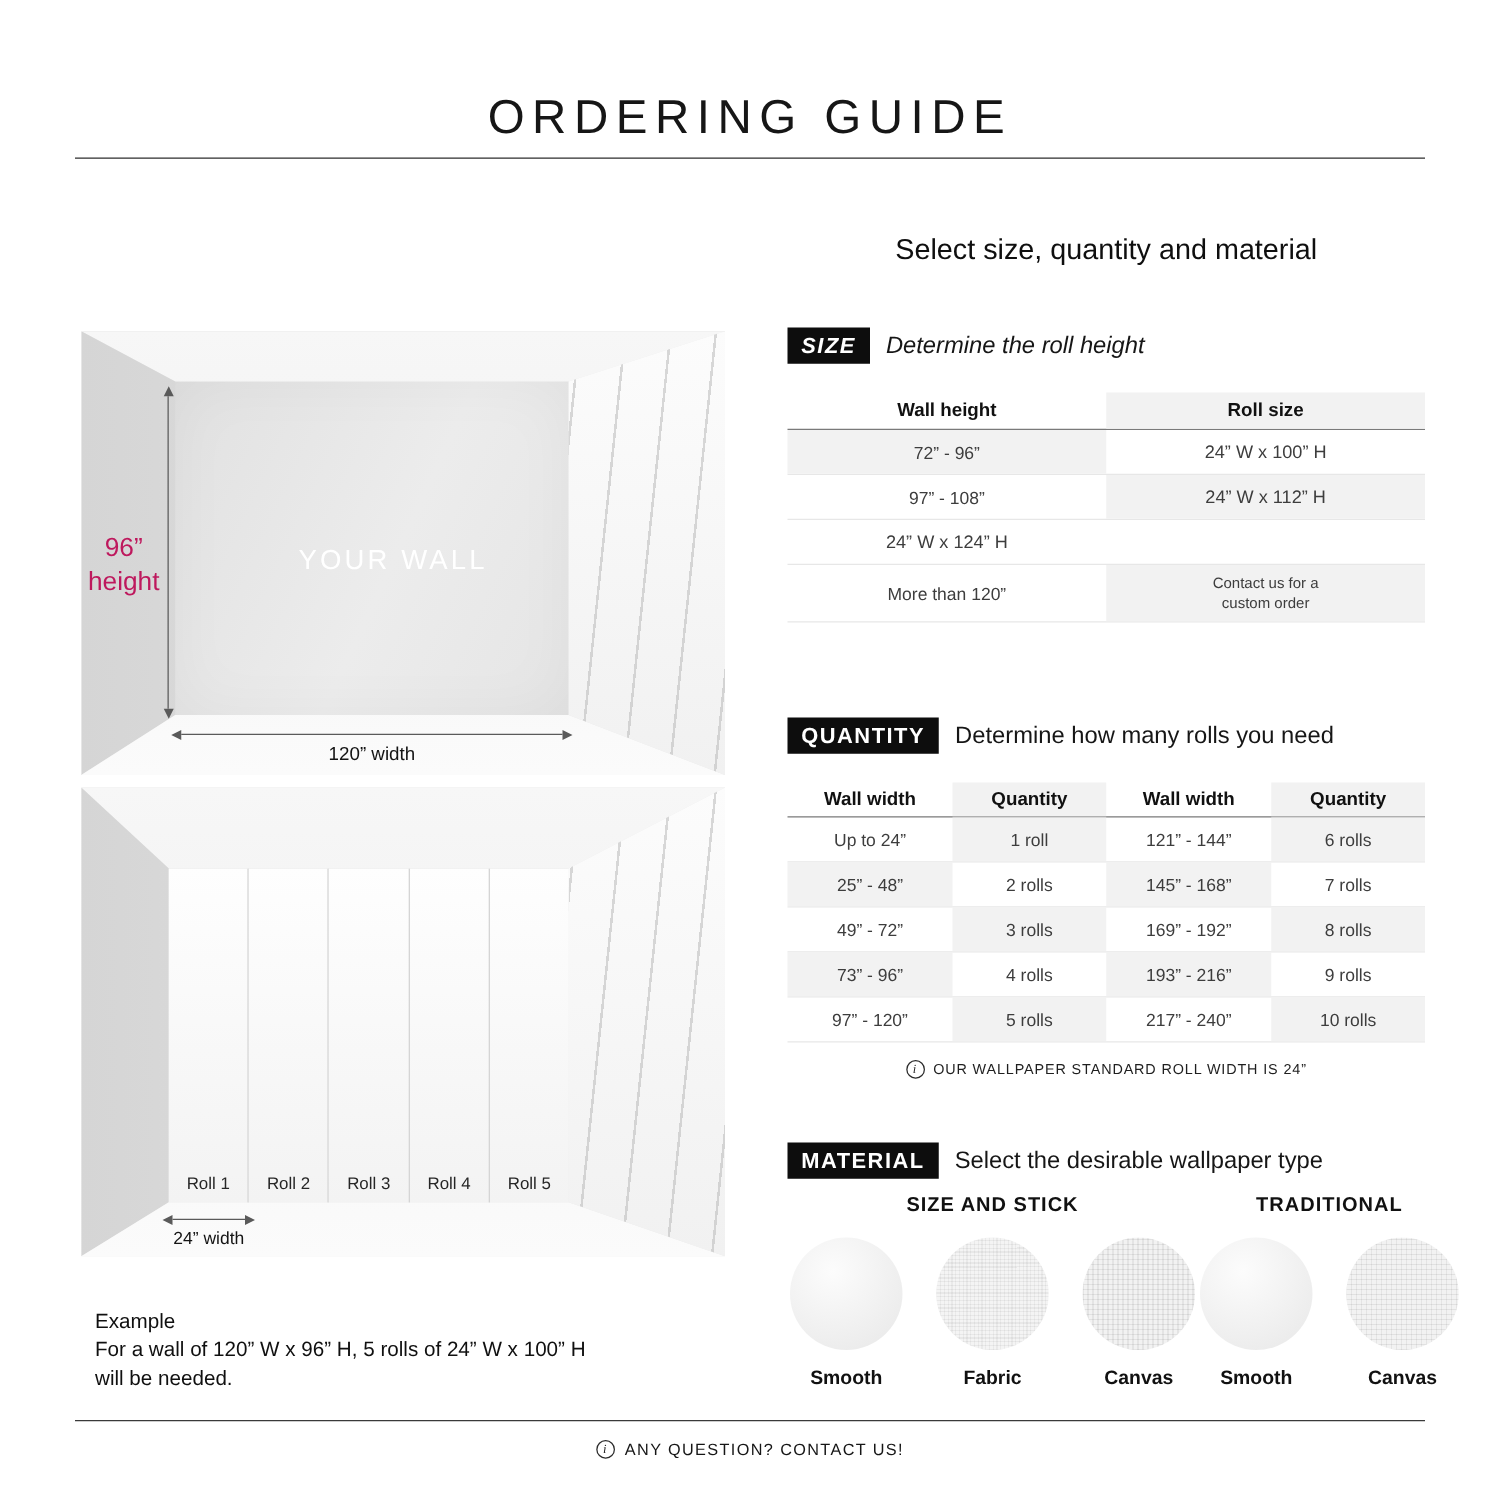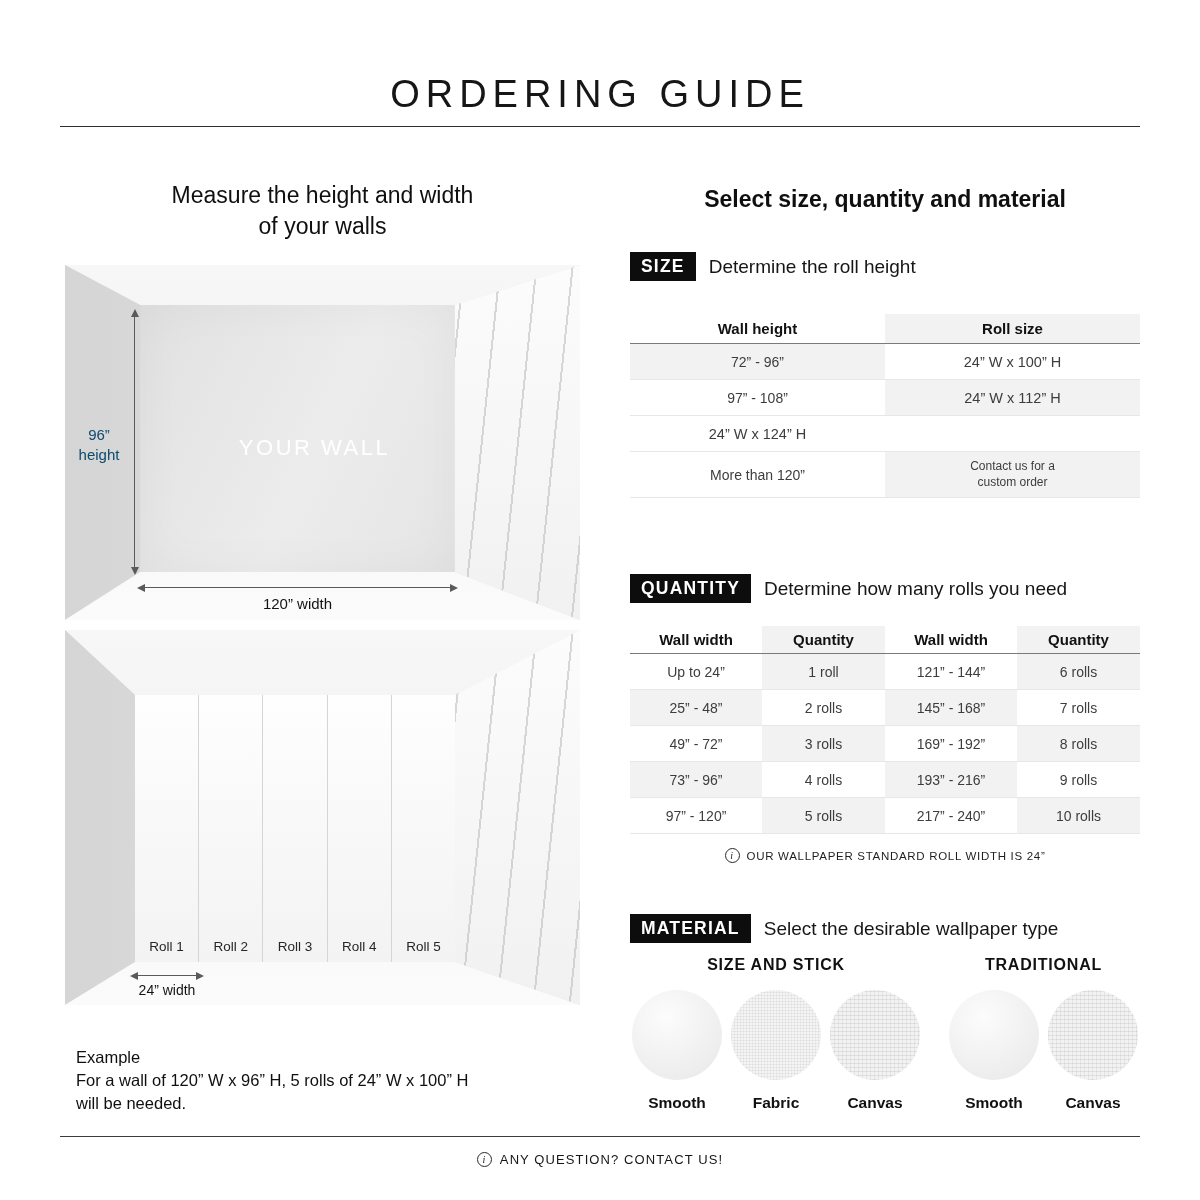--- a/index.html
+++ b/index.html
@@ -8,21 +8,21 @@
   .canvas { position:relative; width:1200px; height:1200px; background:#fff; overflow:hidden; }
 
   .page-title { position:absolute; top:46px; left:0; width:100%; text-align:center;
     font-size:38px; letter-spacing:6px; font-weight:500; color:#161616;margin-top:27px; }
   .rule-top { position:absolute; top:126px; left:60px; width:1080px; border-top:1.5px solid #2e2e2e; }
   .rule-bottom { position:absolute; top:1136px; left:60px; width:1080px; border-top:1px solid #3a3a3a; }
 
   .measure-heading { position:absolute; top:180px; left:65px; width:515px; text-align:center;
     font-size:23px; font-weight:500; line-height:1.35; white-space:pre-line; color:#0f0f0f; }
   .select-heading { position:absolute; top:186px; left:630px; width:510px; text-align:center;
-    font-size:23px; font-weight:700; color:#0f0f0f; }
+    font-size:23px; font-weight:400; color:#0f0f0f; }
 
   
   .room { position:absolute; left:65px; width:515px; background:#e9e9e9; overflow:hidden; }
   .room1 { top:265px; height:355px; }
   .room2 { top:630px; height:375px; }
   .surface { position:absolute; inset:0; }
   .room1 .ceiling { background:linear-gradient(180deg,#f7f7f7,#ececec);
     clip-path:polygon(0 0,100% 0,75.7% 11.3%,14.6% 11.3%); }
   .room1 .left-wall { background:linear-gradient(90deg,#d5d5d5,#e6e6e6);
     clip-path:polygon(0 0,14.6% 11.3%,14.6% 86.5%,0 100%); }
@@ -58,34 +58,34 @@
     border-left:4px solid transparent; border-right:4px solid transparent; border-top:8px solid #5a5a5a; }
   .dim-h::before { content:""; position:absolute; left:-8px; top:-3.5px;
     border-top:4px solid transparent; border-bottom:4px solid transparent; border-right:8px solid #5a5a5a; }
   .dim-h::after { content:""; position:absolute; right:-8px; top:-3.5px;
     border-top:4px solid transparent; border-bottom:4px solid transparent; border-left:8px solid #5a5a5a; }
   .room1 .dim-height { left:69px; top:52px; height:250px; }
   .room1 .dim-width { left:80px; top:322px; width:305px; }
   .room2 .dim-width-small { left:73px; top:345px; width:58px; }
 
   .height-label { position:absolute; left:2px; top:160px; width:64px; text-align:center;
-    font-size:15px; line-height:1.3; color:#0c4a6e; }
+    font-size:21px; line-height:1.3; color:#be185d; }
   .your-wall { position:absolute; left:92px; top:170px; width:315px; text-align:center;
     color:#fff; font-size:22px; font-weight:400; letter-spacing:2.5px; }
   .width-label { position:absolute; left:75px; top:330px; width:315px; text-align:center;
     font-size:15px; color:#141414; }
   .roll-width-label { position:absolute; left:42px; top:352px; width:120px; text-align:center;
     font-size:14px; color:#141414; }
 
   .example { position:absolute; left:76px; top:1046px; font-size:16.5px; line-height:1.38; color:#101010; }
   .example-text { white-space:pre-line; }
 
   
   .section-row { position:absolute; left:630px; display:flex; align-items:center; gap:13px; }
-  .row-size { top:252px; } .row-qty { top:574px; } .row-mat { top:914px;justify-content:flex-end; }
+  .row-size { top:262px;font-style:italic; } .row-qty { top:574px; } .row-mat { top:914px;justify-content:flex-end; }
   .badge { background:#0d0d0d; color:#fff; font-size:17.5px; font-weight:700;
     letter-spacing:1.2px; padding:4px 11px; }
   .section-sub { font-size:19px; color:#161616; }
 
   .table { position:absolute; left:630px; width:510px; }
   .size-table { top:314px; }
   .qty-table { top:626px; }
   .t-head, .t-row { display:grid; }
   .size-table .t-head, .size-table .t-row { grid-template-columns:1fr 1fr; }
   .qty-table .t-head, .qty-table .t-row { grid-template-columns:132px 123px 132px 123px; }
@@ -105,21 +105,21 @@
     letter-spacing:0.7px; color:#1f1f1f; }
   .info-icon { display:inline-flex; align-items:center; justify-content:center;
     width:15px; height:15px; border:1px solid #2a2a2a; border-radius:50%;
     font-size:10px; font-style:italic; font-family:"Liberation Serif", serif; flex:0 0 auto; }
 
   .material-area { position:absolute; left:630px; top:956px; width:510px;
     display:flex; justify-content:space-between; }
   .mat-group { display:flex; flex-direction:column; }
   .mat-group-title { text-align:center; font-weight:700; font-size:16px;
     letter-spacing:0.8px; color:#111; margin-bottom:16px; }
-  .mat-row { display:flex; gap:5px; justify-content:center; }
+  .mat-row { display:flex; gap:23px; justify-content:center; }
   .mat-option { display:flex; flex-direction:column; align-items:center; width:94px; }
   .swatch { width:90px; height:90px; border-radius:50%; }
   .swatch-smooth { background:radial-gradient(circle at 38% 30%, #fcfcfc, #ededed 72%, #e7e7e7); }
   .swatch-fabric { background-color:#f4f4f4;
     background-image:repeating-linear-gradient(0deg, rgba(0,0,0,0.05) 0 1px, transparent 1px 3px),
                      repeating-linear-gradient(90deg, rgba(0,0,0,0.045) 0 1px, transparent 1px 3px); }
   .swatch-canvas { background-color:#f2f2f2;
     background-image:repeating-linear-gradient(0deg, rgba(0,0,0,0.07) 0 1px, transparent 1px 4px),
                      repeating-linear-gradient(90deg, rgba(0,0,0,0.06) 0 1px, transparent 1px 4px); }
   .mat-label { margin-top:14px; font-weight:700; font-size:15.5px; color:#111; }
@@ -128,22 +128,20 @@
     justify-content:center; gap:8px; font-size:13px; letter-spacing:1.1px; color:#161616; font-weight:500; }
 </style>
 </head>
 <body>
 
 <div class="canvas">
 
   <div class="page-title">ORDERING GUIDE</div>
   <div class="rule-top"></div>
 
-  <div class="measure-heading">Measure the height and width
-of your walls</div>
 
   <div class="room room1">
     <div class="surface back-wall"></div>
     <div class="surface ceiling"></div>
     <div class="surface left-wall"></div>
     <div class="surface floor"></div>
     <div class="surface window-wall"></div>
     <div class="your-wall">YOUR WALL</div>
     <div class="dim dim-v dim-height"></div>
     <div class="height-label">

